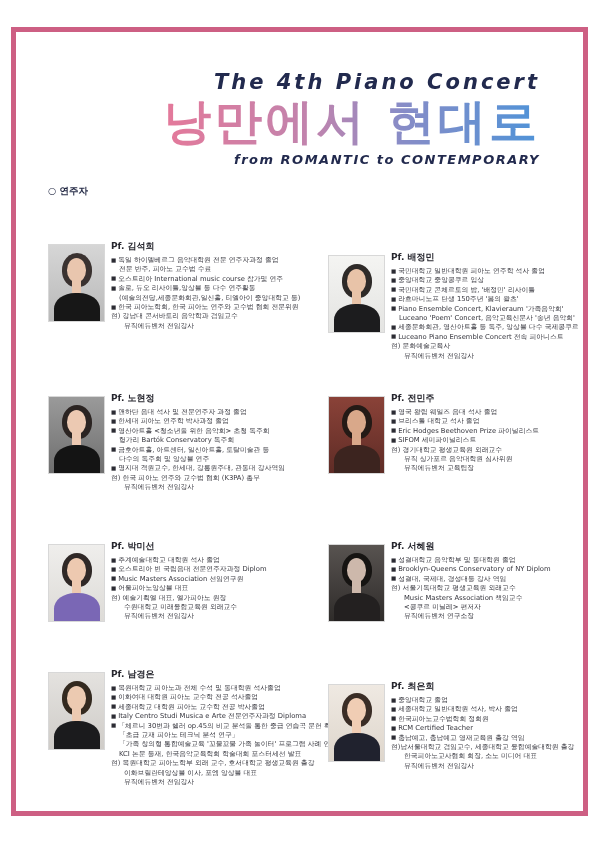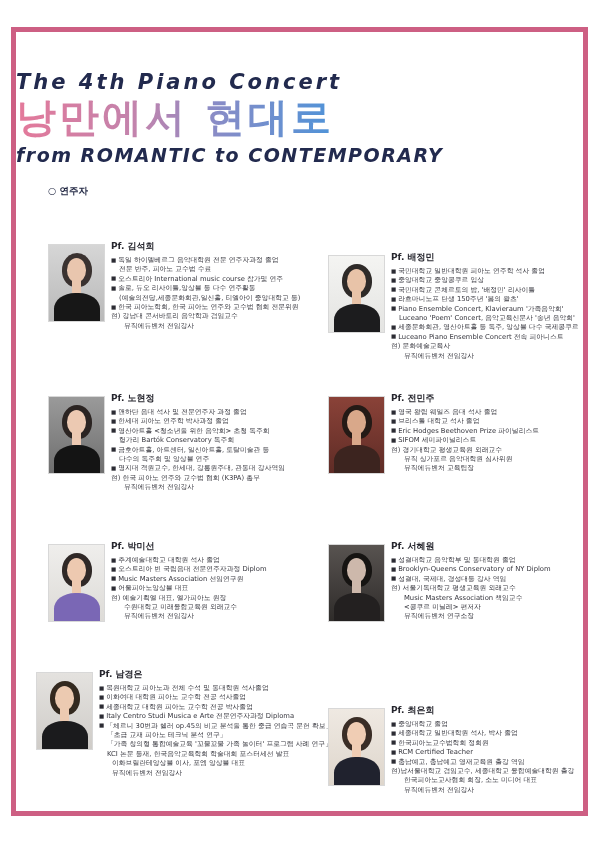--- a/index.html
+++ b/index.html
@@ -6,35 +6,35 @@
   body{
     width:600px;height:851px;position:relative;background:#ffffff;
     font-family:"DejaVu Sans","Liberation Sans",sans-serif;
     overflow:hidden;
   }
   .frame{
     position:absolute;left:11px;top:27px;width:567px;height:779px;
     border:5px solid #cd5f83;background:#ffffff;box-sizing:content-box;
   }
   
-  .header{position:absolute;left:16px;top:32px;width:524px;text-align:left;}
+  .header{position:absolute;left:16px;top:32px;width:524px;text-align:right;}
   .pre-title{
     margin-top:38px;font-size:21px;font-style:italic;font-weight:600;
     letter-spacing:3px;color:#222a4e;
   }
   .main-title{
-    margin-top:2px;font-size:40px;font-weight:800;letter-spacing:3px;
+    margin-top:2px;font-size:48px;font-weight:800;letter-spacing:3px;
     background:linear-gradient(90deg,#e4799a 0%,#c084ae 40%,#8a8cc6 62%,#4f93d8 100%);
     -webkit-background-clip:text;background-clip:text;
     color:transparent;-webkit-text-fill-color:transparent;
     display:inline-block;line-height:1.05;
   }
   .title-row{line-height:0;margin-top:0;}
   .subtitle{
-    margin-top:6px;font-size:19px;font-style:italic;font-weight:700;
+    margin-top:6px;font-size:13px;font-style:italic;font-weight:700;
     letter-spacing:1.5px;color:#222a4e;
   }
   
   .section-label{
     position:absolute;left:48px;top:185px;font-size:9.5px;font-weight:700;color:#1e2440;
   }
   
   .performer{position:absolute;display:flex;gap:6px;align-items:flex-start;}
   .photo{
     width:57px;height:78px;position:relative;overflow:hidden;flex:0 0 auto;
@@ -191,45 +191,46 @@
           <div class="ln b"><span class="bul">■</span><span>Brooklyn-Queens Conservatory of NY Diplom</span></div>
           <div class="ln b"><span class="bul">■</span><span>성결대, 국제대, 경성대등 강사 역임</span></div>
           <div class="ln h"><span>현) 서울기독대학교 평생교육원 외래교수</span></div>
           <div class="ln hc"><span>Music Masters Association 책임교수</span></div>
           <div class="ln hc"><span>&lt;콩쿠르 미닐레&gt; 편저자</span></div>
           <div class="ln hc"><span>뮤직에듀벤처 연구소장</span></div>
         </div>
     </div>
   </article>
 
-  <article class="performer" style="left: 36px; top: 668px;">
+  <article class="performer" style="left: 48px; top: 668px;">
     <div class="photo" title="woman, long dark hair, black dress, hand to face, light grey background" style="background: linear-gradient(rgb(228, 226, 223), rgb(207, 204, 200));">
       <div class="hair" style="background: rgb(51, 41, 31);"></div>
       <div class="face" style="background: rgb(236, 202, 177);"></div>
       <div class="neck" style="background: rgb(236, 202, 177);"></div>
       <div class="dress" style="background: rgb(27, 27, 29);"></div>
     </div>
     <div class="bio">
       <h3 class="pname">Pf. 남경은</h3>
       <div class="lines">
           <div class="ln b"><span class="bul">■</span><span>목원대학교 피아노과 전체 수석 및 동대학원 석사졸업</span></div>
           <div class="ln b"><span class="bul">■</span><span>이화여대 대학원 피아노 교수학 전공 석사졸업</span></div>
           <div class="ln b"><span class="bul">■</span><span>세종대학교 대학원 피아노 교수학 전공 박사졸업</span></div>
           <div class="ln b"><span class="bul">■</span><span>Italy Centro Studi Musica e Arte 전문연주자과정 Diploma</span></div>
           <div class="ln b"><span class="bul">■</span><span>「체르니 30번과 헬러 op.45의 비교 분석을 통한 중급 연습곡 문헌 확보」</span></div>
           <div class="ln c"><span>「초급 교재 피아노 테크닉 분석 연구」</span></div>
           <div class="ln c"><span>「가족 창의형 통합예술교육 '꼬물꼬물 가족 놀이터' 프로그램 사례 연구」</span></div>
           <div class="ln c"><span>KCI 논문 등재, 한국음악교육학회 학술대회 포스터세션 발표</span></div>
+          <div class="ln h"><span>현) 목원대학교 피아노학부 외래 교수, 호서대학교 평생교육원 출강</span></div>
           <div class="ln hc"><span>이화브릴란테앙상블 이사, 포엠 앙상블 대표</span></div>
           <div class="ln hc"><span>뮤직에듀벤처 전임강사</span></div>
         </div>
     </div>
   </article>
 
-  <article class="performer" style="left: 328px; top: 704px;">
+  <article class="performer" style="left: 328px; top: 680px;">
     <div class="photo" title="woman, dark hair, dark dress, warm light background" style="background: linear-gradient(rgb(239, 233, 226), rgb(222, 214, 204));">
       <div class="hair" style="background: rgb(58, 45, 38);"></div>
       <div class="face" style="background: rgb(240, 205, 180);"></div>
       <div class="neck" style="background: rgb(240, 205, 180);"></div>
       <div class="dress" style="background: rgb(32, 34, 46);"></div>
     </div>
     <div class="bio">
       <h3 class="pname">Pf. 최은희</h3>
       <div class="lines">
           <div class="ln b"><span class="bul">■</span><span>중앙대학교 졸업</span></div>

